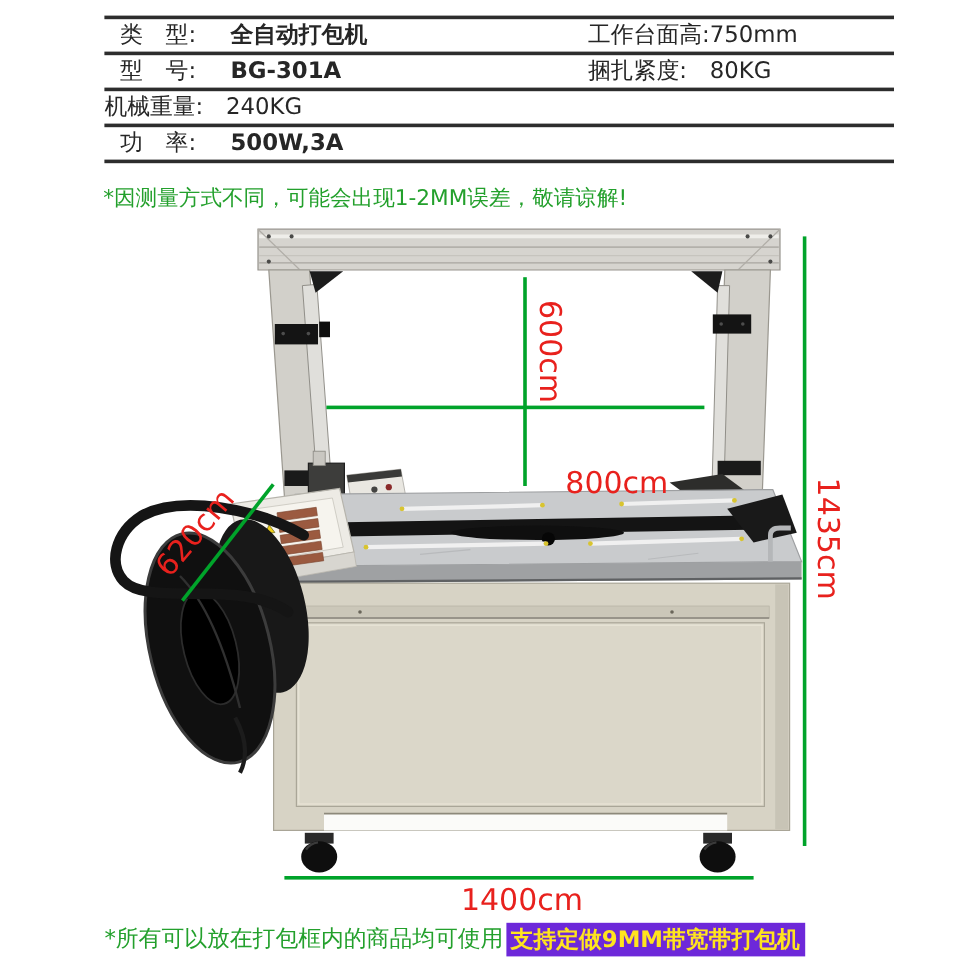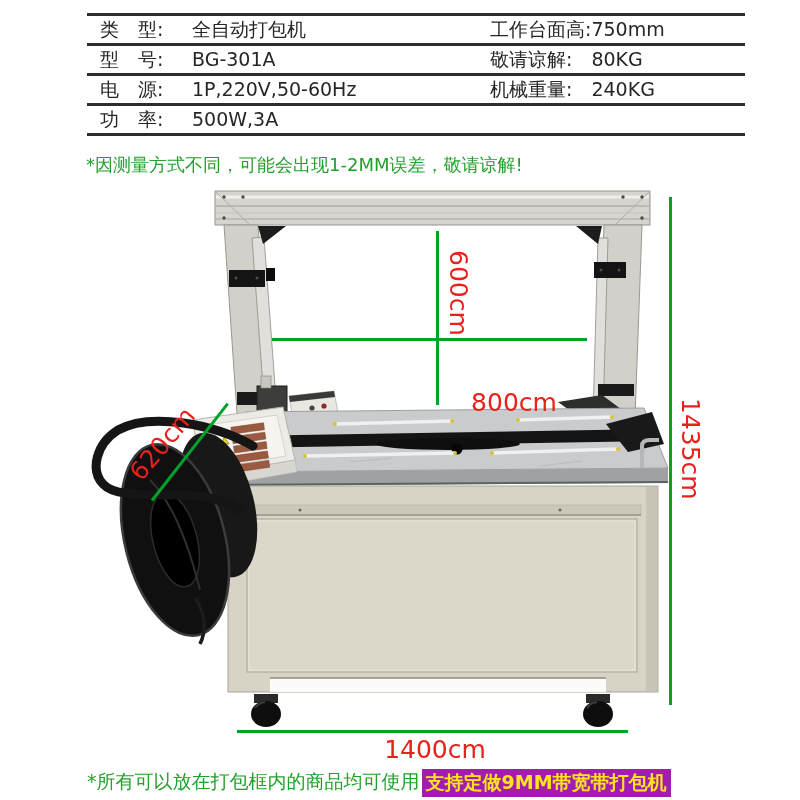--- a/index.html
+++ b/index.html
@@ -5,28 +5,28 @@
   html,body{margin:0;padding:0;background:#fff;}
   .stage{position:relative;width:800px;height:800px;background:#fff;overflow:hidden;
          font-family:"DejaVu Sans","Liberation Sans",sans-serif;}
 
   
   .spec{position:absolute;left:87px;top:13px;width:658px;border-bottom:3px solid #2d2d2d;}
   .spec-row{display:flex;align-items:center;height:27px;border-top:3px solid #2d2d2d;
             font-size:19px;color:#262626;line-height:27px;}
   .cell-left{flex:0 0 403px;display:flex;padding-left:13px;box-sizing:border-box;overflow:hidden;}
   .cell-left .lbl{flex:0 0 92px;white-space:pre;}
-  .cell-left .val{white-space:pre;}
+  .cell-left .val{white-space:pre;font-weight:bold;}
   .cell-right{flex:1;white-space:pre;overflow:hidden;}
 
   
   .note{position:absolute;left:86px;top:153px;font-size:18px;color:#23a02c;white-space:pre;}
   .bottom-note{position:absolute;left:87px;top:769px;font-size:19px;color:#23a02c;
                display:flex;align-items:flex-start;white-space:pre;}
-  .highlight{background:#a21caf;color:#ffe41e;font-weight:bold;padding:1px 4px;margin-left:2px;}
+  .highlight{background:#6d28d9;color:#ffe41e;font-weight:bold;padding:1px 4px;margin-left:2px;}
 
   
   .dim-line{position:absolute;background:#00a32a;}
   .dim-label{position:absolute;color:#e8211d;font-size:25px;line-height:1.15;white-space:pre;}
   .dim-vert{writing-mode:vertical-rl;}
   .dim-center{text-align:center;}
   .rot-620{transform:rotate(-50deg);}
   .diag{transform:rotate(-52deg);transform-origin:0 50%;}
 
   .machine-svg{position:absolute;left:0;top:0;width:800px;height:800px;}
@@ -42,27 +42,23 @@
         <span class="lbl">类　型:</span>
         <span class="val">全自动打包机</span>
       </div>
       <div class="cell-right">工作台面高:750mm</div>
     </div>
     <div class="spec-row">
       <div class="cell-left">
         <span class="lbl">型　号:</span>
         <span class="val">BG-301A</span>
       </div>
-      <div class="cell-right">敬请谅解:　80KG</div>
-    </div>
-    <div class="spec-row">
-      <div class="cell-left">
-        <span class="lbl">电　源:</span>
-        <span class="val">1P,220V,50-60Hz</span>
-      </div>
+      <div class="cell-right">捆扎紧度:　80KG</div>
+    </div>
+    <div class="spec-row">
       <div class="cell-right">机械重量:　240KG</div>
     </div>
     <div class="spec-row">
       <div class="cell-left">
         <span class="lbl">功　率:</span>
         <span class="val">500W,3A</span>
       </div>
     </div>
   </div>
 

